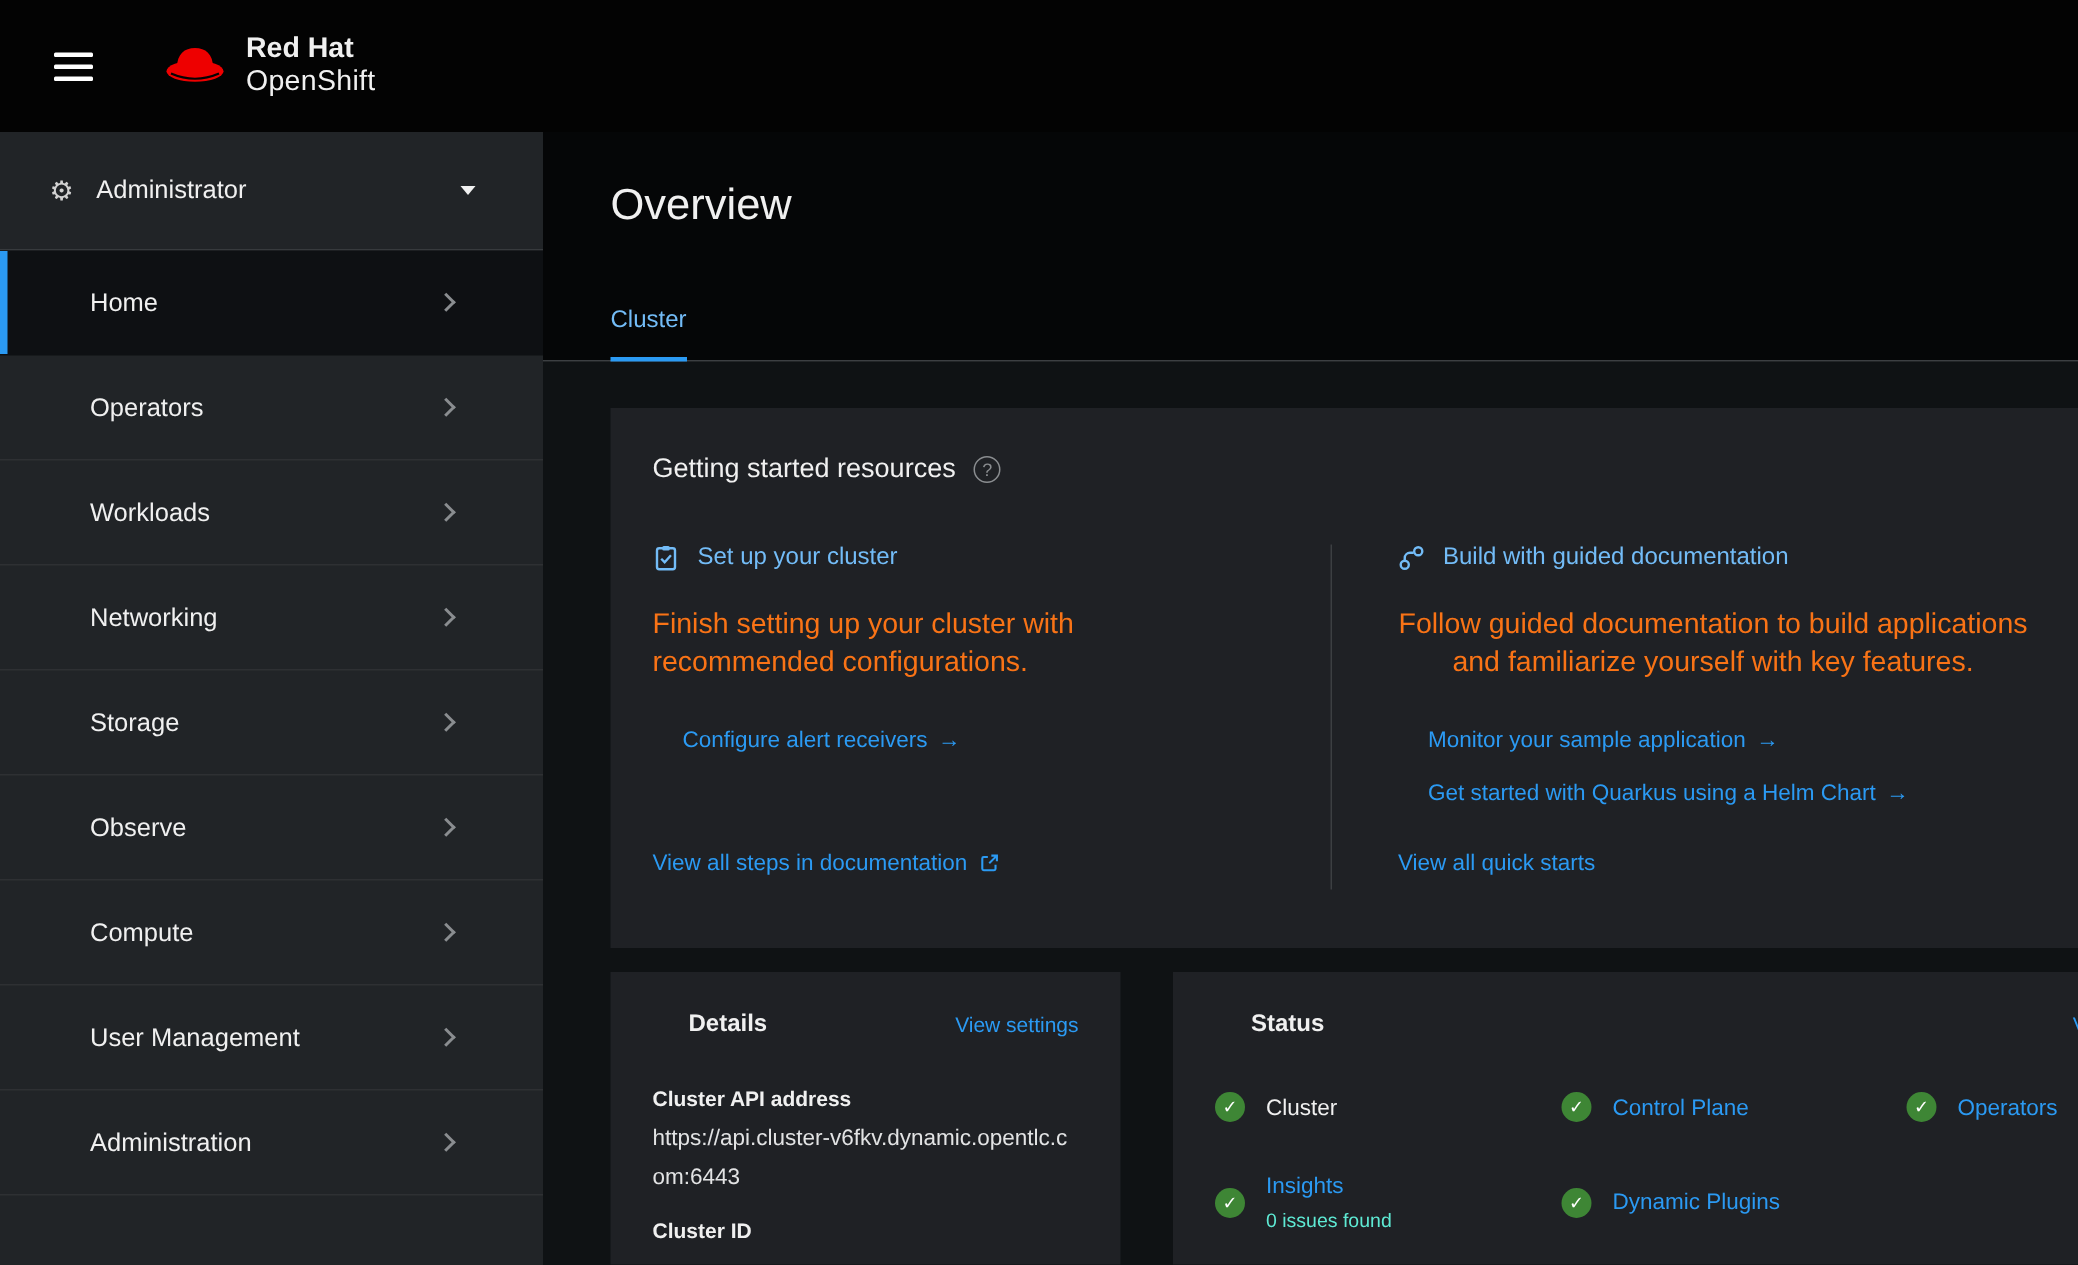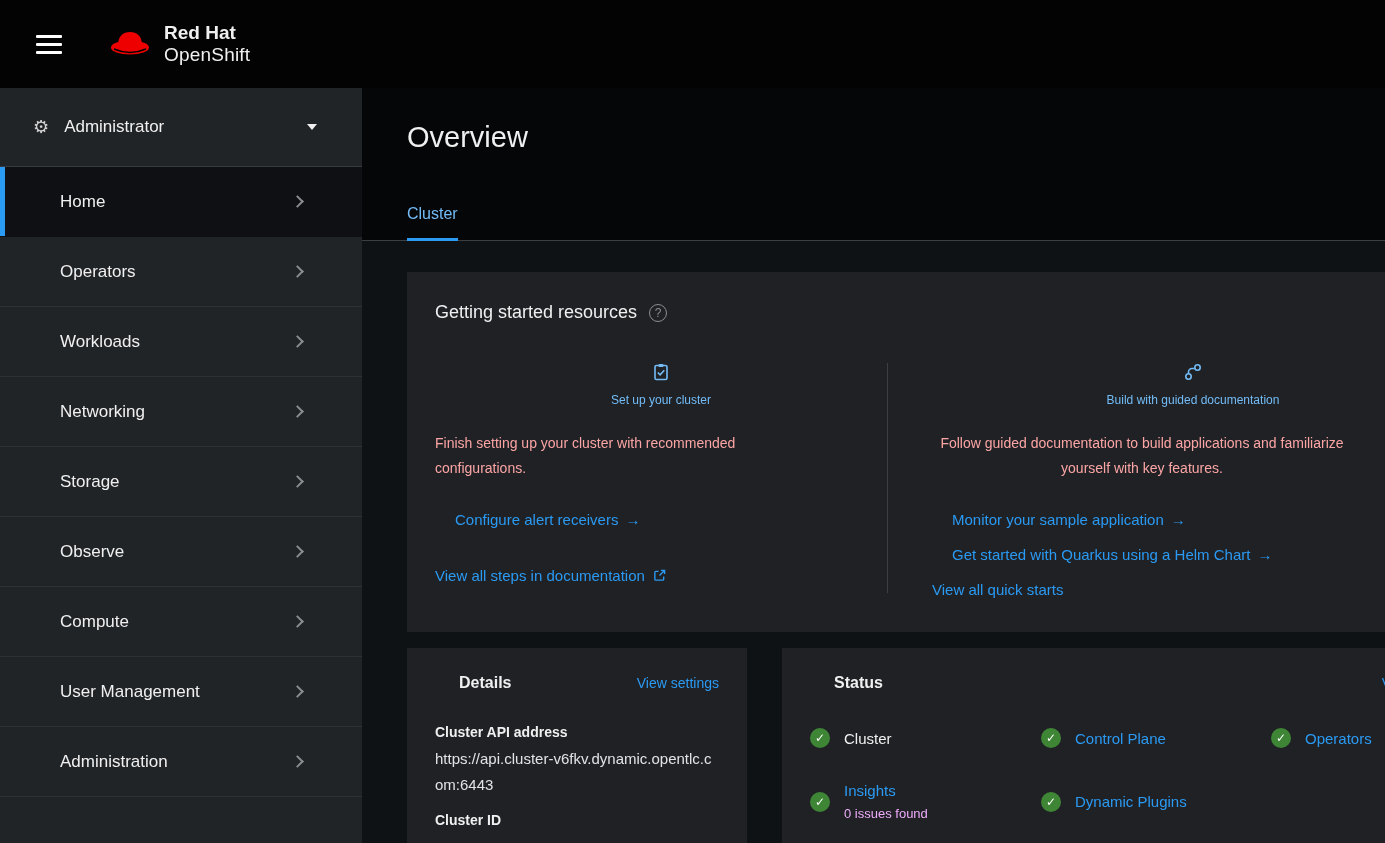--- a/index.html
+++ b/index.html
@@ -86,23 +86,23 @@
   .help-circle {
     width: 18px; height: 18px; border: 1px solid #8a8d90; border-radius: 50%;
     color: #8a8d90; font-size: 12px; line-height: 16px; text-align: center;
     display: inline-block; cursor: pointer;
   }
   .gs-cols { display: flex; height: 230px; }
   .gs-col { display: flex; flex-direction: column; }
   .gs-col.left { width: 452px; }
   .gs-divider { width: 1px; background: #3c3f42; }
   .gs-col.right { flex: 1; padding-left: 44px; }
-  .gs-head { display: flex; align-items: center; gap: 12px; color: #73bcf7; font-size: 12px; flex-direction: column; }
+  .gs-head { display: flex; align-items: center; gap: 12px; color: #73bcf7; font-size: 16px; }
   .gs-head svg { flex: none; }
-  .gs-body { margin: 24px 0 0; font-size: 14px; line-height: 24.5px; color: #fca5a5; }
+  .gs-body { margin: 24px 0 0; font-size: 19px; line-height: 24.5px; color: #f97316; }
   .gs-body.w1 { max-width: 380px; }
   .gs-body.w2 { max-width: 420px; text-align: center; }
   .gs-links { margin-top: 30px; padding-left: 20px; }
   .gs-link {
     display: block; color: #2b9af3; font-size: 15px; line-height: 19px;
     text-decoration: none; margin-bottom: 16px;
   }
   .gs-link .arr { margin-left: 7px; }
   .gs-footer {
     margin-top: auto; margin-bottom: 8px; color: #2b9af3; font-size: 15px; line-height: 19px;
@@ -123,21 +123,21 @@
     row-gap: 33px; margin-top: 36px; align-items: center;
   }
   .status-item { display: flex; align-items: center; gap: 14px; }
   .check-circle {
     width: 20px; height: 20px; border-radius: 50%; background: #3e8635;
     color: #fff; font-size: 12px; font-weight: 700;
     display: inline-flex; align-items: center; justify-content: center; flex: none;
   }
   .status-label { font-size: 15px; line-height: 19px; color: #f0f0f0; }
   a.status-label { color: #2b9af3; text-decoration: none; cursor: pointer; }
-  .status-sub { font-size: 13px; line-height: 16px; color: #f0abfc; margin-top: 6px; }
+  .status-sub { font-size: 13px; line-height: 16px; color: #5eead4; margin-top: 6px; }
 </style>
 </head>
 <body>
 
 <header class="masthead">
   <button class="nav-toggle">
     <span class="hamburger"><i></i><i></i><i></i></span>
   </button>
   <div class="brand">
     <svg width="44" height="32" viewBox="0 0 44 32">

